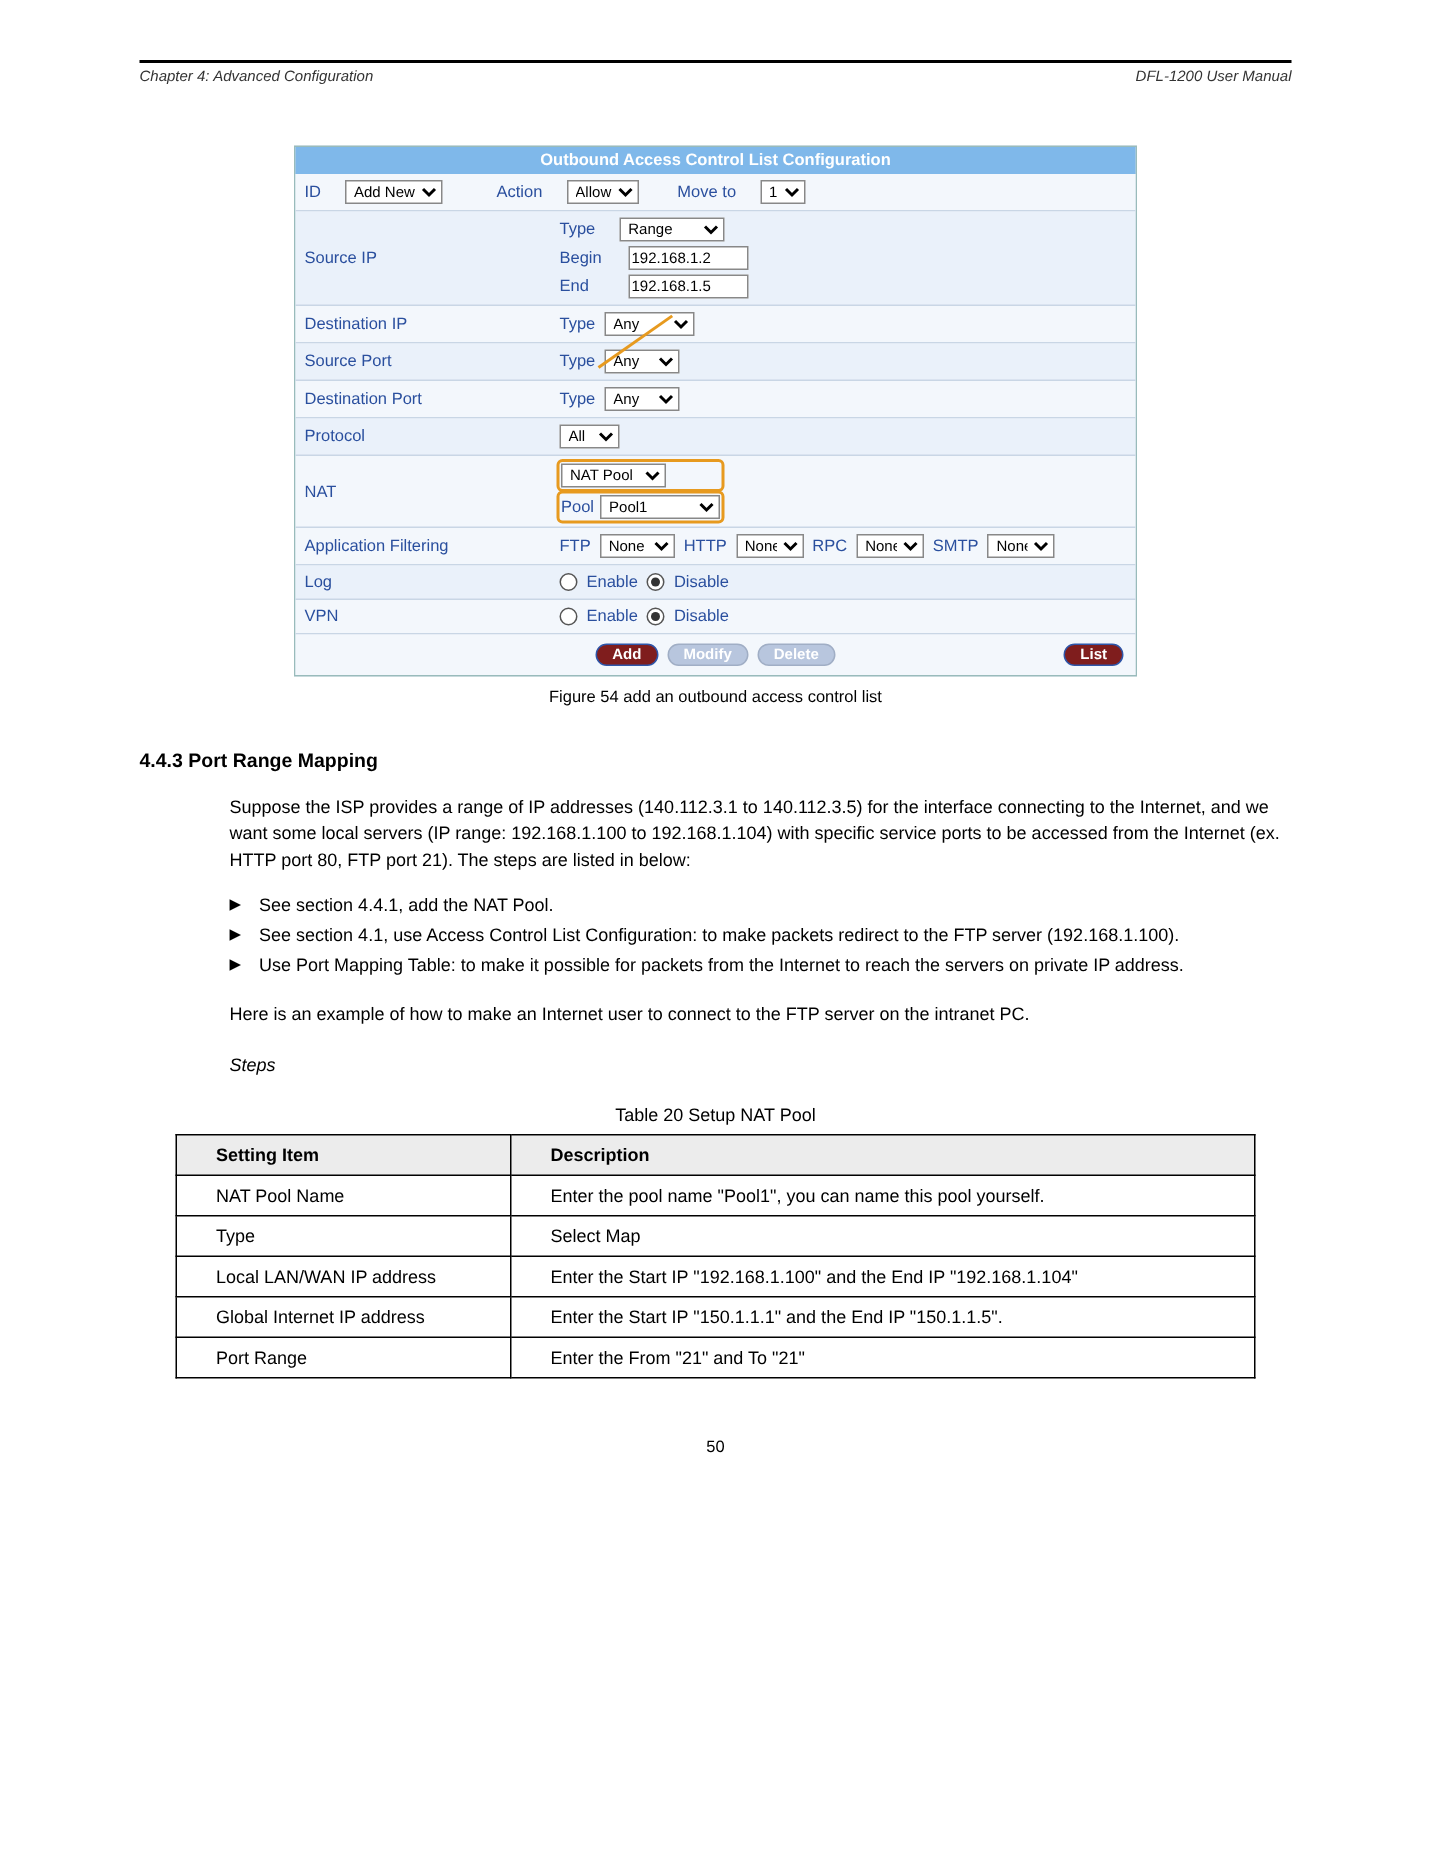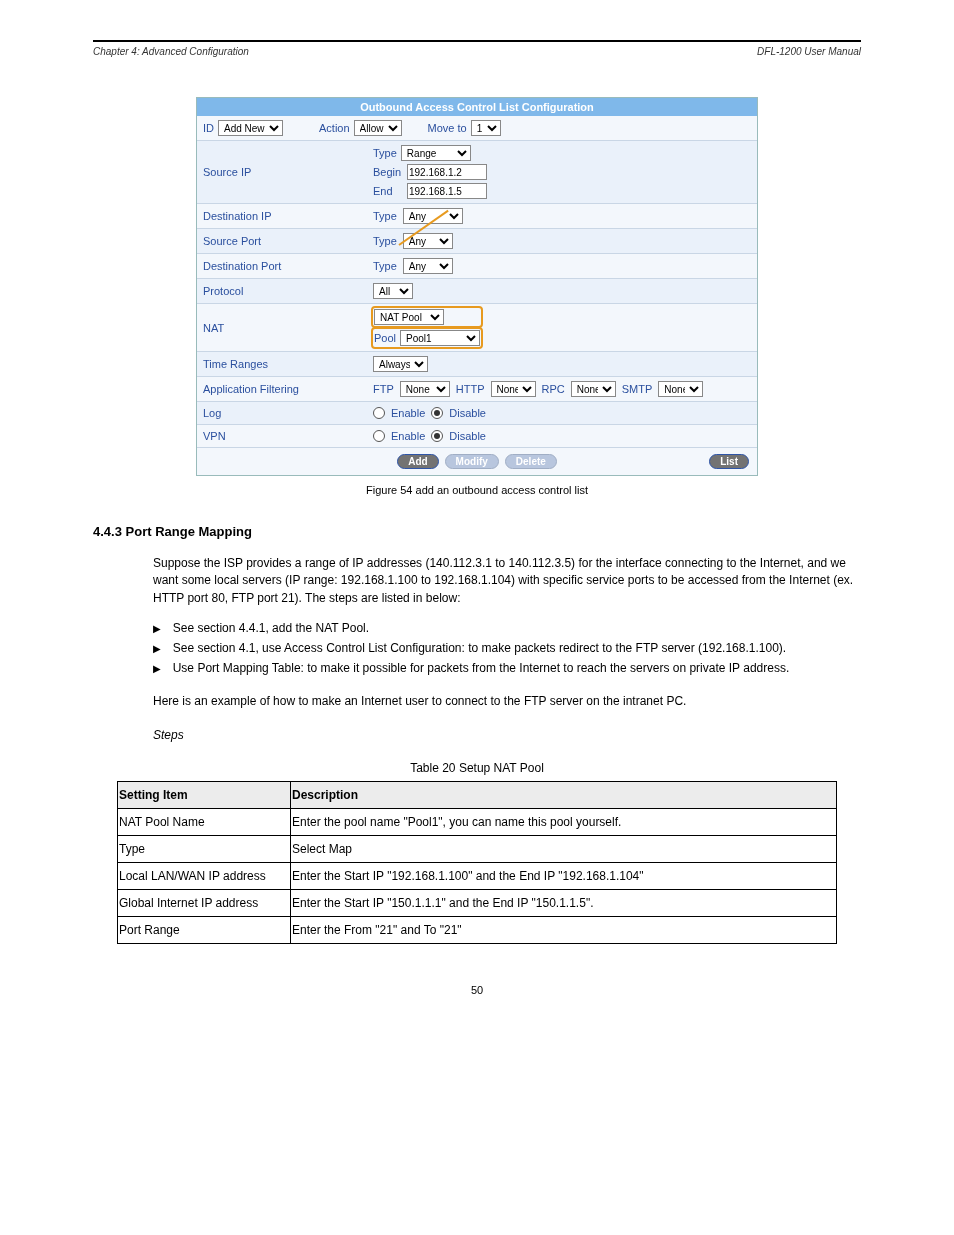--- a/index.html
+++ b/index.html
@@ -89,21 +89,21 @@
     padding: 4px 6px;
     color: #2a4f9e;
     display: flex;
     flex-wrap: wrap;
     align-items: center;
     gap: 4px 6px;
   }
   .fig-content .pair {
     display: flex;
     align-items: center;
-    gap: 4px;
+    gap: 16px;
   }
   .fig-content .stack {
     display: flex;
     flex-direction: column;
     gap: 3px;
   }
   .fig select, .fig input[type=text] {
     font-size: 10px;
     font-family: inherit;
     background: #fff;
@@ -144,21 +144,21 @@
     background: #f3f7fc;
     position: relative;
   }
   .pill-btn {
     display: inline-block;
     border-radius: 10px;
     padding: 1px 10px;
     font-size: 10px;
     font-weight: bold;
     color: #fff;
-    background: #737373;
+    background: #7f1d1d;
     border: 1px solid #2e55a8;
     cursor: pointer;
   }
   .pill-btn.dis {
     background: #b8c6de;
     border-color: #a0aec5;
     cursor: default;
   }
   .pill-help {
     position: absolute;
@@ -189,21 +189,21 @@
 
   
   table.example {
     border-collapse: collapse;
     width: 720px;
     margin: 0 auto;
     font-size: 12px;
   }
   table.example th, table.example td {
     border: 1px solid #000;
-    padding: 6px 1px;
+    padding: 6px 26px;
     text-align: left;
     vertical-align: top;
   }
   table.example th {
     background: #ececec;
     font-weight: bold;
   }
 
   .page-num {
     text-align: center;
@@ -301,26 +301,20 @@
             <select style="width:70px"><option>NAT Pool</option></select>
           </span>
           <span class="highlight">
             <span>Pool</span>
             <select style="width:80px"><option>Pool1</option></select>
           </span>
         </div>
       </div>
     </div>
 
-    <div class="fig-row alt">
-      <div class="fig-label">Time Ranges</div>
-      <div class="fig-content">
-        <select style="width:55px"><option>Always</option></select>
-      </div>
-    </div>
 
     <div class="fig-row">
       <div class="fig-label">Application Filtering</div>
       <div class="fig-content">
         <span>FTP</span>
         <select style="width:50px"><option>None</option></select>
         <span>HTTP</span>
         <select style="width:45px"><option>None</option></select>
         <span>RPC</span>
         <select style="width:45px"><option>None</option></select>

